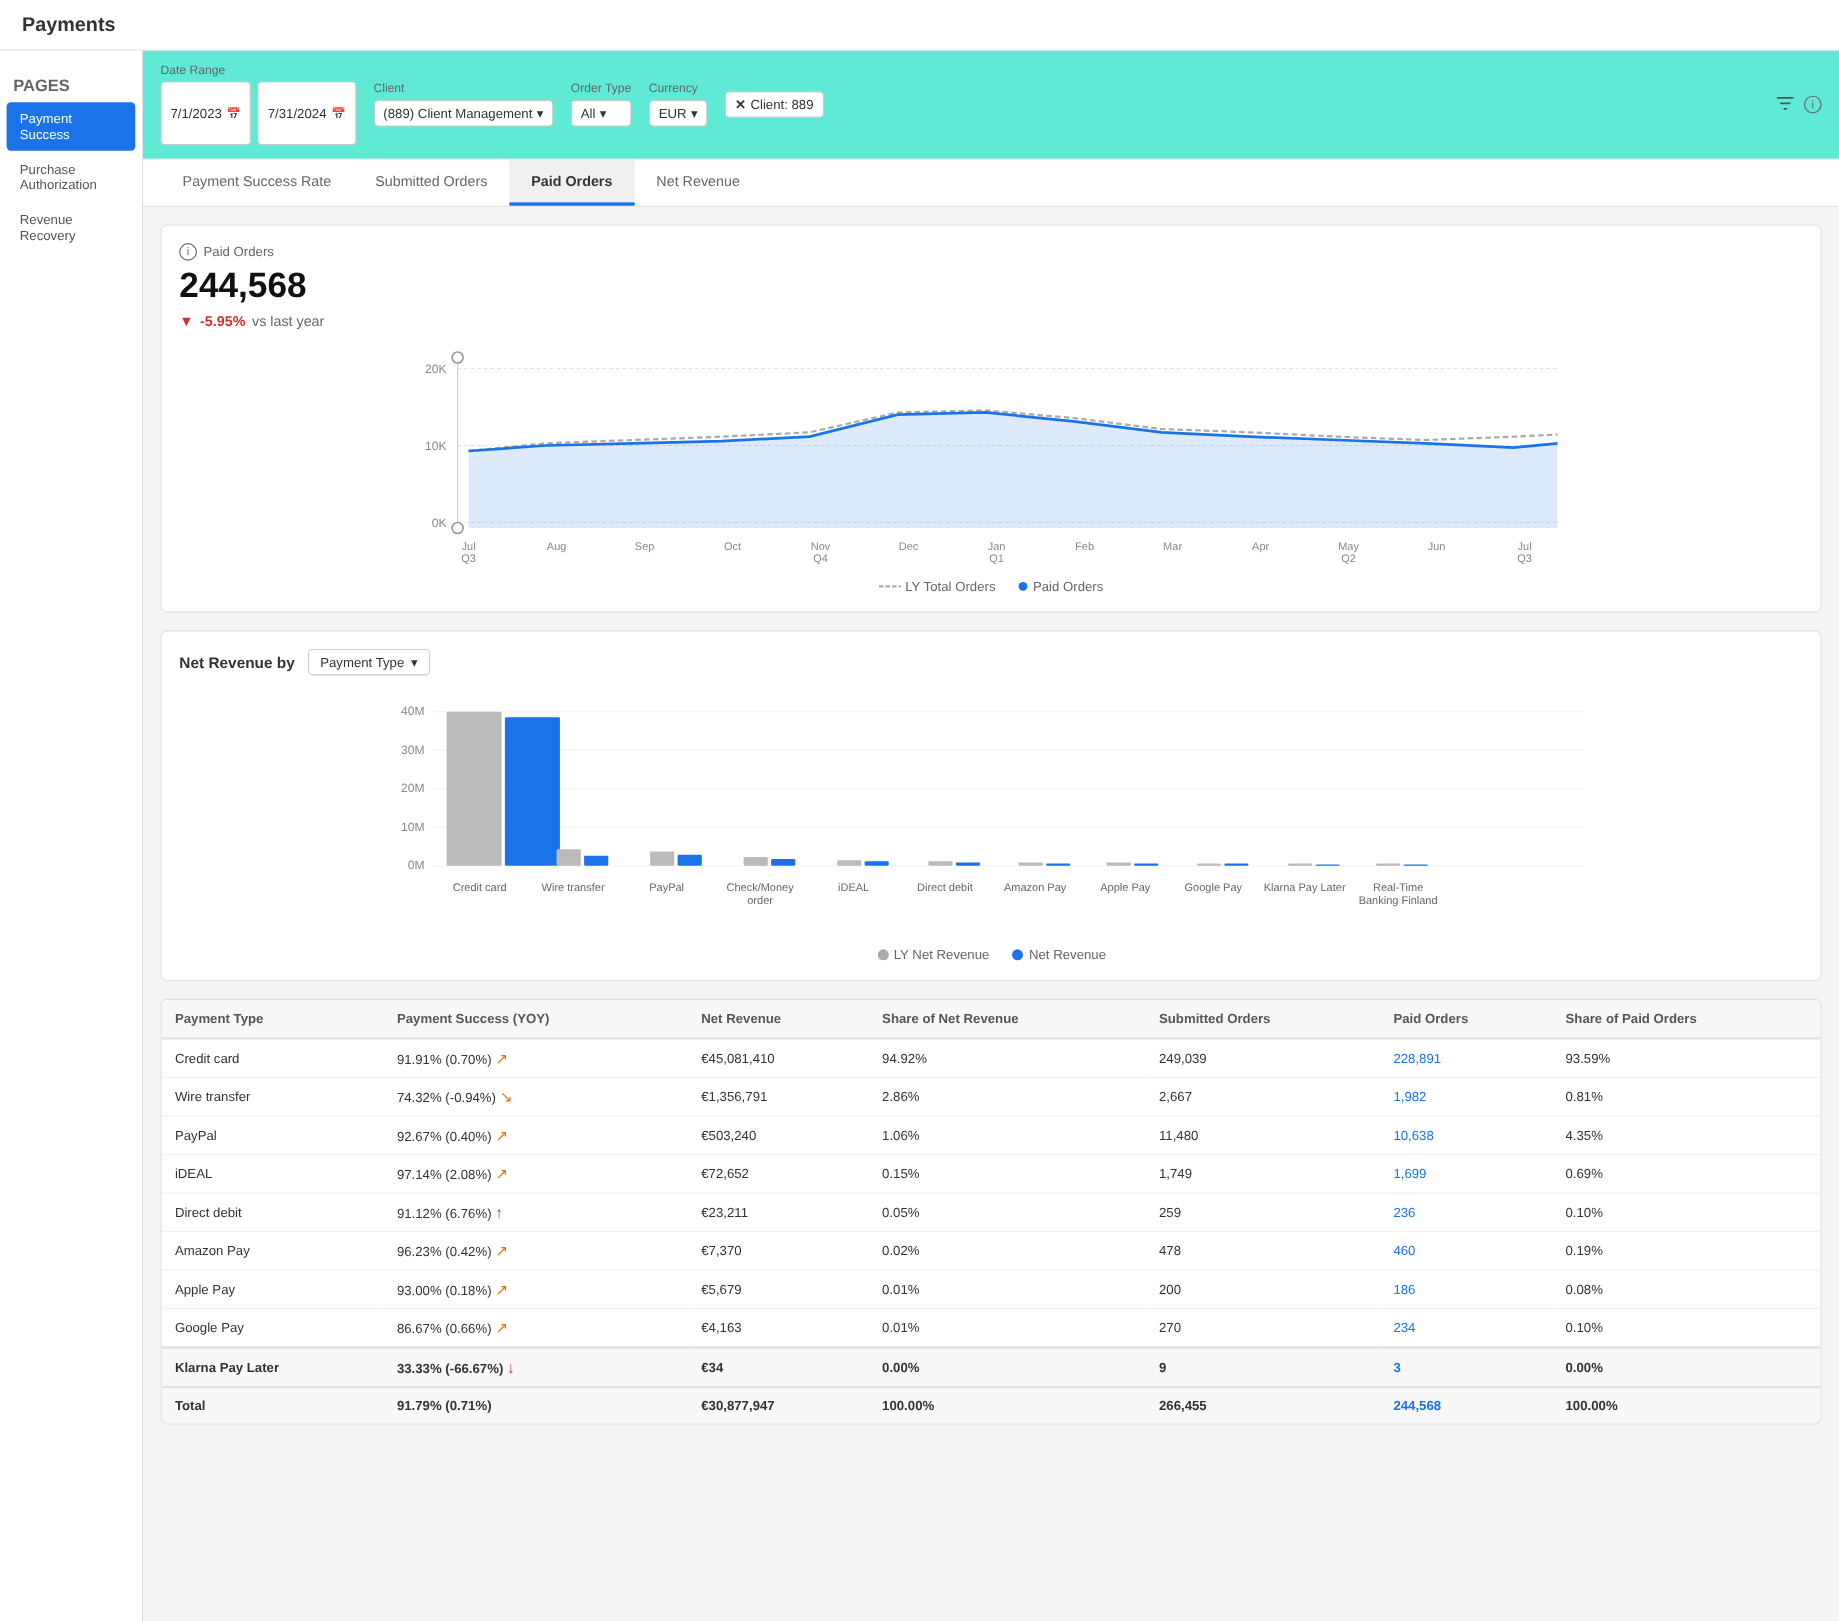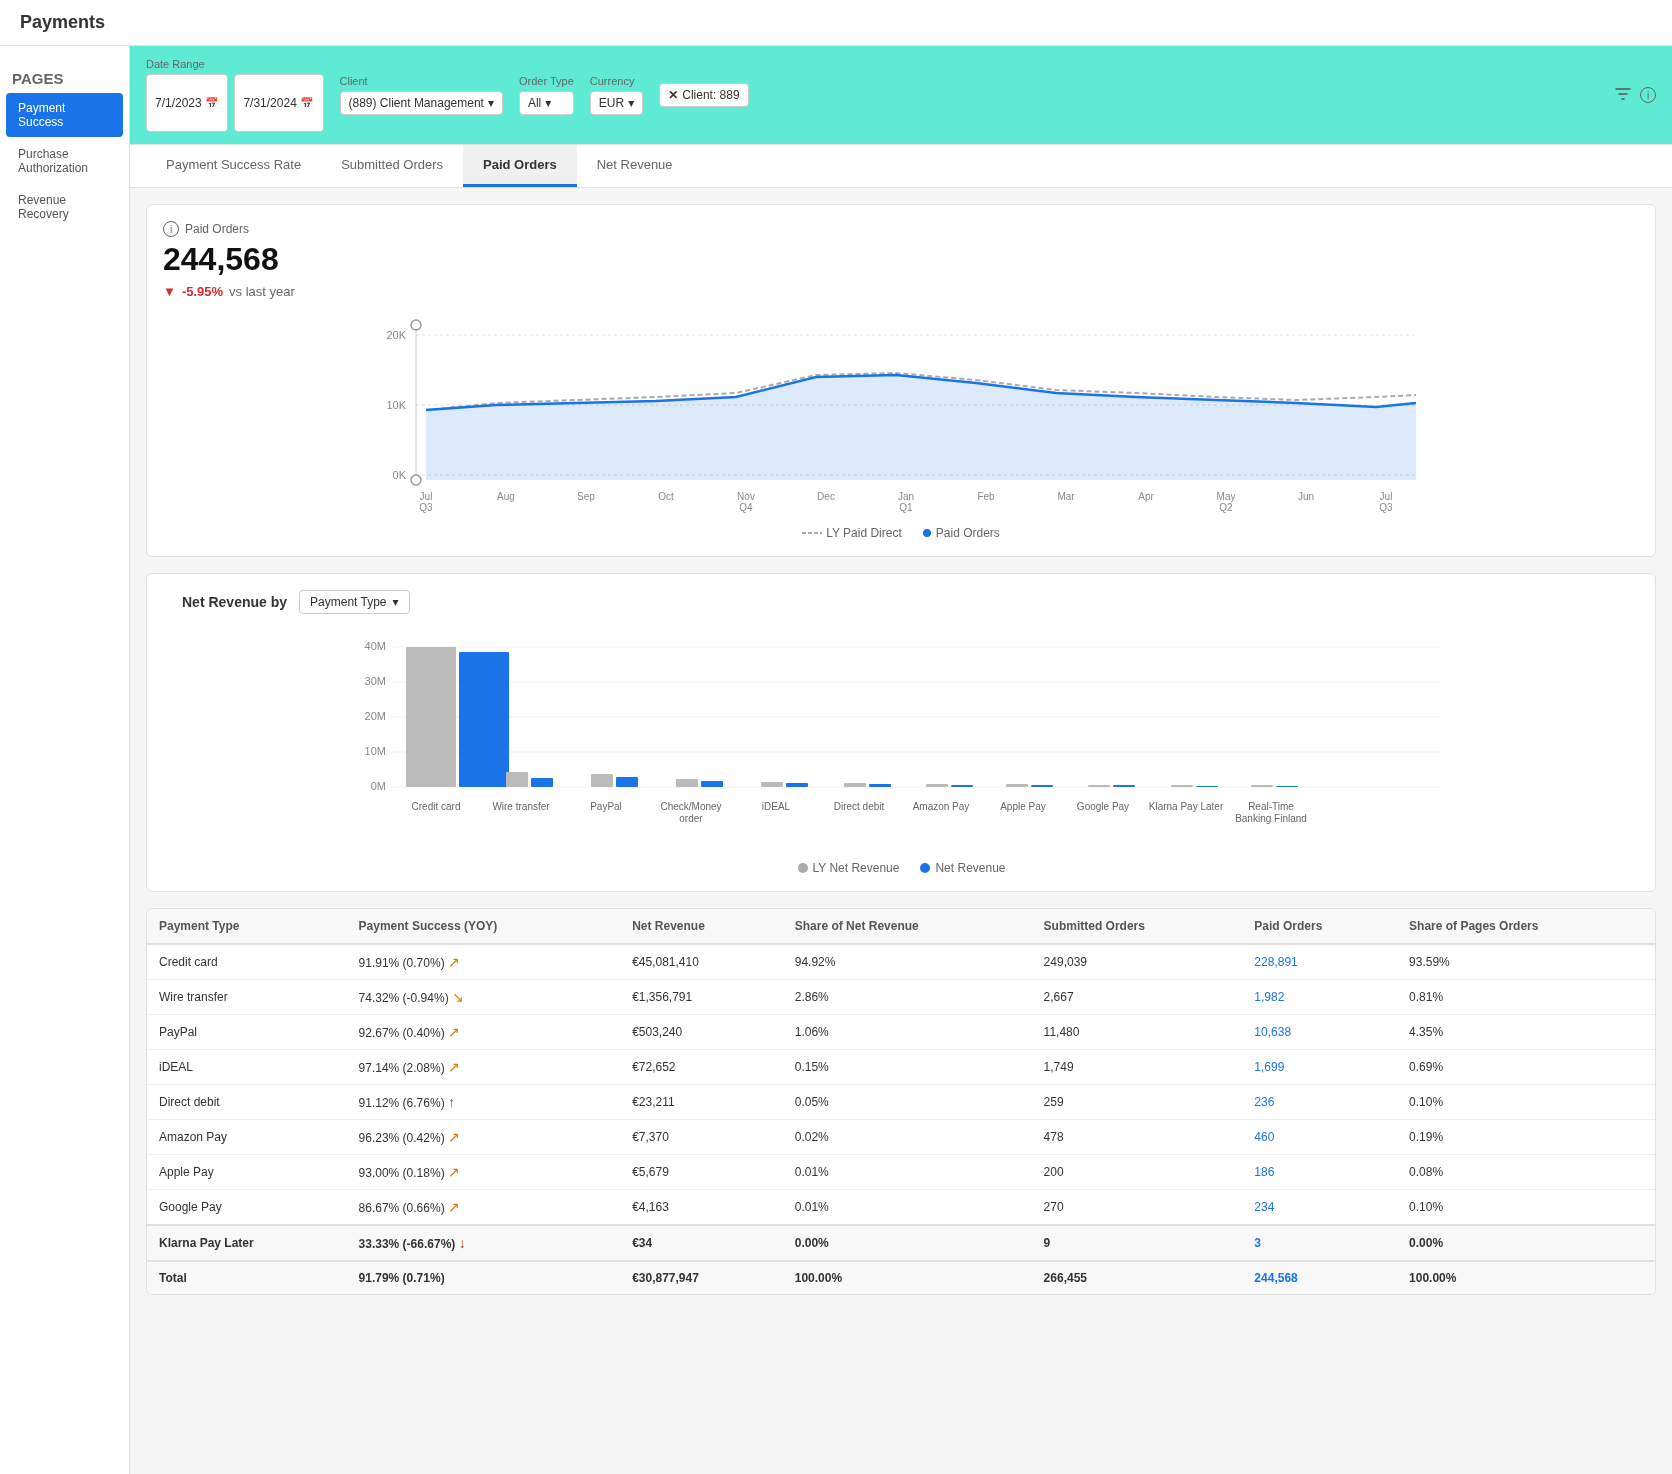--- a/index.html
+++ b/index.html
@@ -37,21 +37,21 @@
     .metric-change { display: flex; align-items: center; gap: 6px; font-size: 13px; }
     .change-negative { color: #d32f2f; font-weight: 600; }
     .change-label { color: #666; }
     
     .chart-area { position: relative; margin-top: 16px; }
     .chart-svg { width: 100%; }
     .chart-legend { display: flex; justify-content: center; gap: 20px; margin-top: 8px; font-size: 12px; color: #666; }
     .legend-item { display: flex; align-items: center; gap: 4px; }
     
     .bar-chart-card { background: #fff; border: 1px solid #e0e0e0; border-radius: 6px; padding: 16px; margin-bottom: 16px; }
-    .bar-chart-header { display: flex; align-items: center; gap: 12px; margin-bottom: 16px; margin-left: 19px; }
+    .bar-chart-header { display: flex; align-items: center; gap: 12px; margin-bottom: 16px; }
     .bar-chart-title { font-size: 14px; font-weight: 600; color: #333; }
     .dropdown-select { display: flex; align-items: center; gap: 6px; border: 1px solid #ccc; border-radius: 4px; padding: 4px 10px; font-size: 12px; background: #fff; cursor: pointer; }
     
     .table-card { background: #fff; border: 1px solid #e0e0e0; border-radius: 6px; overflow: hidden; }
     .data-table { width: 100%; border-collapse: collapse; }
     .data-table th { background: #f8f8f8; padding: 10px 12px; text-align: left; font-size: 12px; font-weight: 600; color: #555; border-bottom: 2px solid #e0e0e0; }
     .data-table td { padding: 9px 12px; font-size: 12px; color: #333; border-bottom: 1px solid #f0f0f0; }
     .data-table tr:last-child td { font-weight: 700; background: #f8f8f8; border-top: 2px solid #e0e0e0; border-bottom: none; }
     .data-table td.blue { color: #1a73e8; }
     
@@ -208,21 +208,21 @@
             <text x="200" y="210" text-anchor="middle" font-size="10" fill="#888">2023</text>
             <text x="800" y="210" text-anchor="middle" font-size="10" fill="#888">2024</text>
           </svg>
         </div>
 
         <div class="chart-legend">
           <div class="legend-item">
             <svg width="20" height="8">
                 <line x1="0" y1="4" x2="20" y2="4" stroke="#aaa" stroke-width="2" stroke-dasharray="4,2"></line>
               </svg>
-            <span>LY Paid Direct</span>
+            <span>LY Total Orders</span>
           </div>
           <div class="legend-item">
             <svg width="10" height="10">
                 <circle cx="5" cy="5" r="4" fill="#1a73e8"></circle>
               </svg>
             <span>Paid Orders</span>
           </div>
         </div>
       </div>
 
@@ -318,21 +318,21 @@
       <div class="table-card">
         <table class="data-table">
           <thead>
             <tr>
               <th><span>Payment Type</span></th>
               <th><span>Payment Success (YOY)</span></th>
               <th><span>Net Revenue</span></th>
               <th><span>Share of Net Revenue</span></th>
               <th><span>Submitted Orders</span></th>
               <th><span>Paid Orders</span></th>
-              <th><span>Share of Pages Orders</span></th>
+              <th><span>Share of Paid Orders</span></th>
             </tr>
           </thead>
           <tbody id="table-body">
           <tr>
     <td>Credit card</td>
     <td>91.91% (0.70%) <span style="color:#d97706;font-size:14px;">↗</span></td>
     <td>€45,081,410</td>
     <td>94.92%</td>
     <td>249,039</td>
     <td class="blue">228,891</td>

